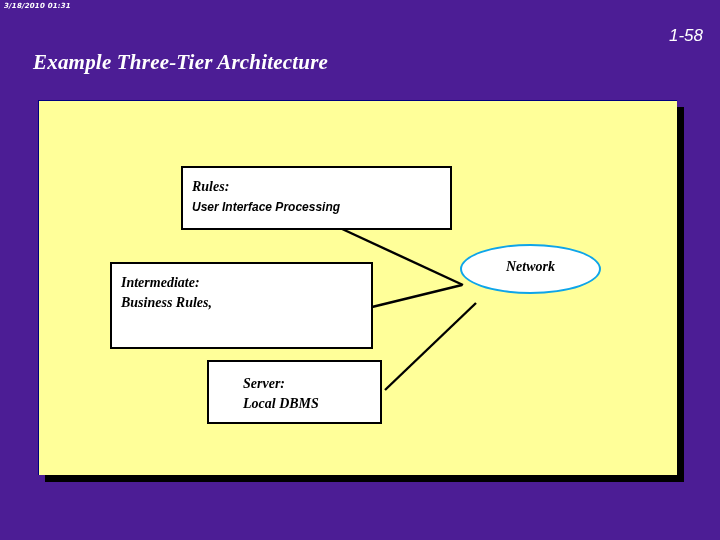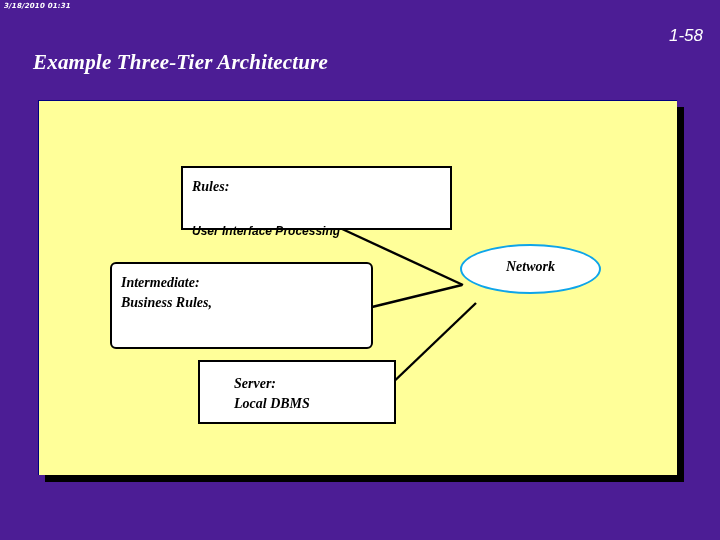--- a/index.html
+++ b/index.html
@@ -96,22 +96,22 @@
   }
 
   
   .node-box {
     position: absolute;
     background: #ffffff;
     border: 2px solid #000000;
     box-sizing: border-box;
   }
   #box-client  { left: 181px; top: 166px; width: 271px; height: 64px; }
-  #box-interm  { left: 110px; top: 262px; width: 263px; height: 87px; border-radius: 6px; }
-  #box-server  { left: 198px; top: 360px; width: 198px; height: 64px; }
+  #box-interm  { left: 110px; top: 262px; width: 263px; height: 87px; }
+  #box-server  { left: 207px; top: 360px; width: 175px; height: 64px; }
 
   .box-inner {
     padding: 9px 0 0 9px;
   }
   #box-server .box-inner {
     padding: 12px 0 0 34px;
   }
 
   .line-serif {
     font-family: "Liberation Serif", serif;
@@ -121,21 +121,20 @@
     line-height: 20px;
     white-space: nowrap;
   }
   .line-sans {
     font-family: "Liberation Sans", sans-serif;
     font-weight: bold;
     font-size: 12px;
     color: #000000;
     line-height: 20px;
     white-space: nowrap;
-    margin-top: 24px;
   }
 
   
   .node-ellipse {
     position: absolute;
     left: 460px;
     top: 244px;
     width: 141px;
     height: 50px;
     background: #ffffff;

